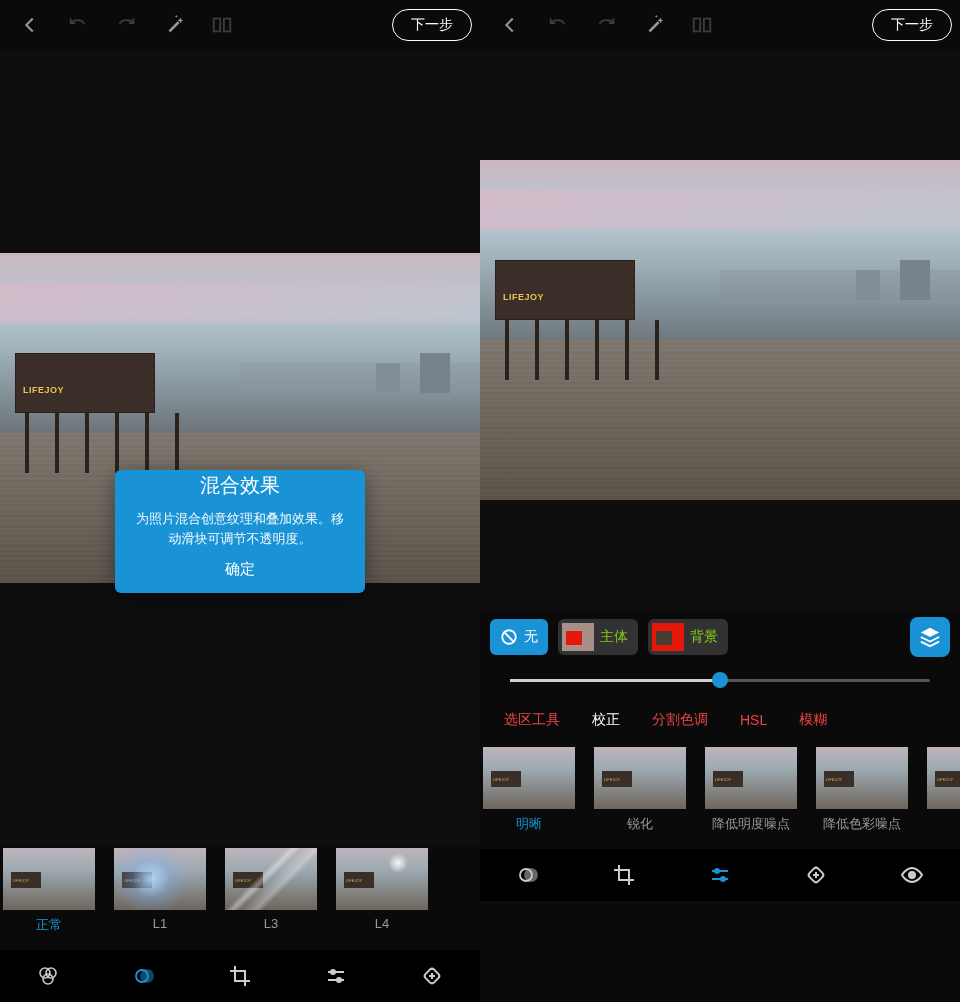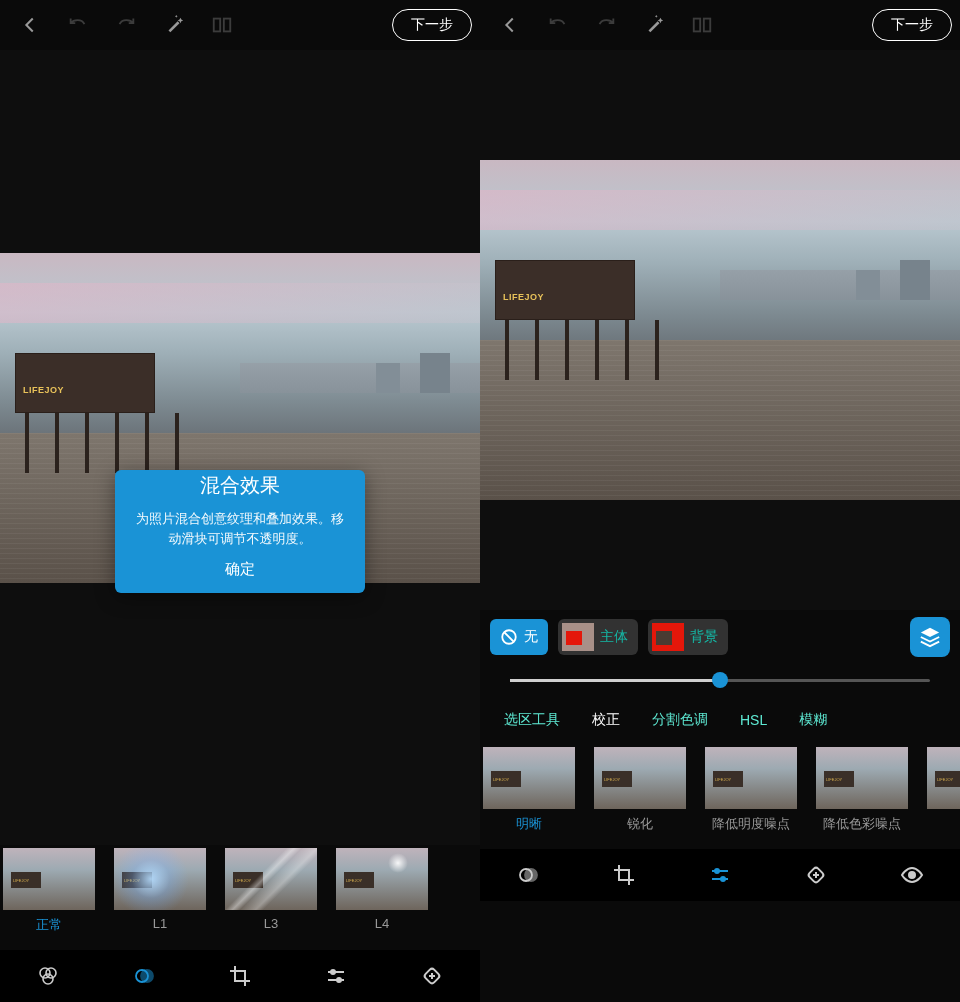--- a/index.html
+++ b/index.html
@@ -22,31 +22,31 @@
   .hut { position: absolute; top: 0; left: 0; width: 140px; height: 60px; background: #3b2e28; border: 1px solid #2a1f1a; }
   .sign { position: absolute; top: 32px; left: 8px; font-size: 9px; color: #e8c25a; letter-spacing: 0.5px; font-weight: bold; }
   .stilt { position: absolute; bottom: 0; width: 4px; height: 60px; background: #2b221d; }
   .water-line { position:absolute; left:0; right:0; top:180px; bottom:0; background: repeating-linear-gradient(180deg, rgba(255,255,255,0.05) 0 1px, transparent 1px 5px), linear-gradient(180deg,#7e766d,#5a5149); }
   .popup { position: absolute; width: 250px; background: #1a93d6; border-radius: 6px; padding: 2px 16px 14px; color: #fff; text-align: center; left: 115px; top: 420px; box-shadow: 0 4px 20px rgba(0,0,0,0.4); }
   .popup h3 { font-size: 20px; font-weight: 500; margin-bottom: 10px; }
   .popup p { font-size: 13px; line-height: 1.5; margin-bottom: 12px; opacity: 0.95; }
   .popup .ok { font-size: 15px; }
   .seg-row { height: 54px; display:flex; align-items:center; padding:0 10px; gap:10px; }
   .pane.right .seg-row { margin-top: 0; }
-  .seg-btn { height:36px; border-radius:6px; background:#323232; color:#14b8a6; display:flex; align-items:center; gap:6px; padding:0 10px; font-size:14px; overflow:hidden; }
+  .seg-btn { height:36px; border-radius:6px; background:#323232; color:#84cc16; display:flex; align-items:center; gap:6px; padding:0 10px; font-size:14px; overflow:hidden; }
   .seg-btn.active { background:#1a93d6; color:#fff; }
   .seg-thumb { width:32px; height:28px; background:#a89088; position:relative; margin:-4px 0 -4px -6px; }
   .seg-thumb .red { position:absolute; top:8px; left:4px; width:16px; height:14px; background:#e4170a; }
   .layers-btn { width:40px; height:40px; border-radius:8px; background:#1a93d6; display:flex; align-items:center; justify-content:center; margin-left:auto; }
   .slider-row { height:32px; display:flex; align-items:center; padding:0 30px; }
   .slider-track { flex:1; height:3px; background:#555; position:relative; border-radius:2px; }
   .slider-fill { position:absolute; left:0; top:0; height:3px; width:50%; background:#d0d0d0; }
   .slider-thumb { position:absolute; left:50%; top:50%; transform:translate(-50%,-50%); width:16px; height:16px; background:#1a93d6; border-radius:50%; }
   .tabs { height:48px; display:flex; align-items:center; overflow:hidden; padding:0 8px; }
-  .tab { padding:0 16px; color:#5eead4; font-size:14px; white-space:nowrap; }
+  .tab { padding:0 16px; color:#ef4444; font-size:14px; white-space:nowrap; }
   .tab.active { color:#fff; }
   .thumbs { height:105px; display:flex; gap:19px; padding:3px 0 0 3px; overflow:hidden; }
   .thumb { width:92px; height:62px; background: linear-gradient(180deg,#bfb3bb 0%, #9daab2 35%, #6e655c 100%); position:relative; flex-shrink:0; }
   .thumb .mini-hut { position:absolute; top:24px; left:8px; width:30px; height:16px; background:#3a2f28; }
   .thumb .mini-sign { position:absolute; top:30px; left:10px; font-size:4px; color:#d8b050; }
   .thumb.flare::after { content:""; position:absolute; inset:0; background: radial-gradient(circle at 40% 50%, rgba(180,220,255,0.9) 0%, rgba(120,180,255,0.3) 30%, transparent 60%); }
   .thumb.glow::after { content:""; position:absolute; top:5px; right:20px; width:20px; height:20px; background: radial-gradient(circle, rgba(255,255,255,0.9), transparent 70%); border-radius:50%; }
   .thumb.rays::after { content:""; position:absolute; inset:0; background: linear-gradient(135deg, transparent 40%, rgba(255,255,255,0.4) 45%, transparent 50%, rgba(255,255,255,0.3) 60%, transparent 65%); }
   .thumb.blue::after { content:""; position:absolute; inset:0; background: linear-gradient(90deg, transparent 50%, rgba(100,200,255,0.4) 100%); }
   .thumb-wrap { display:flex; flex-direction:column; align-items:center; gap:6px; }

